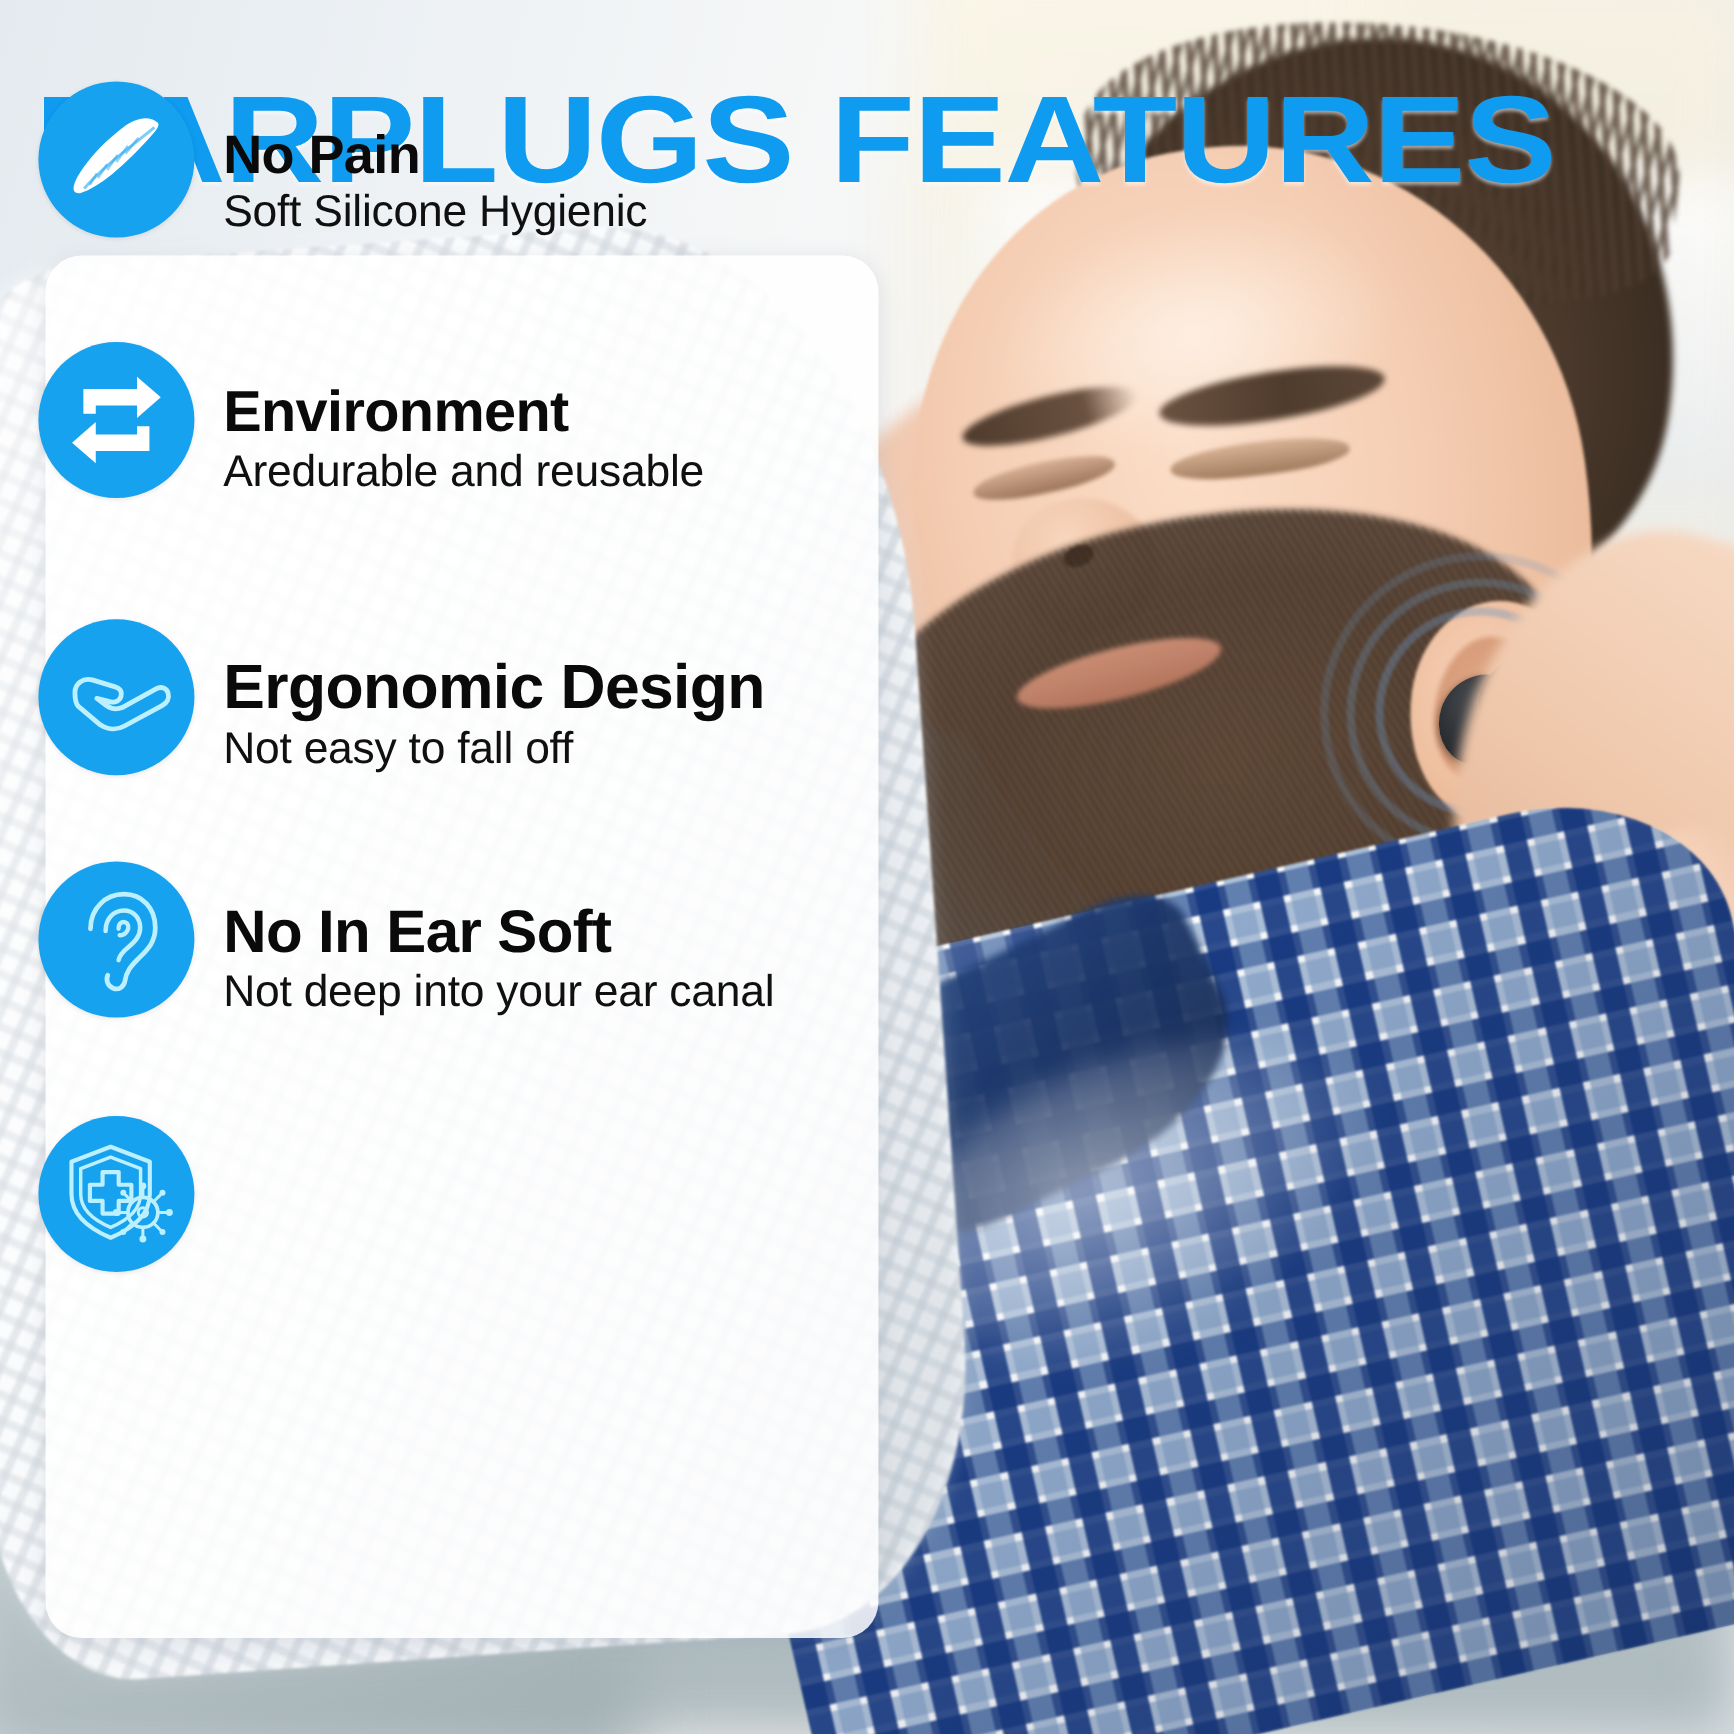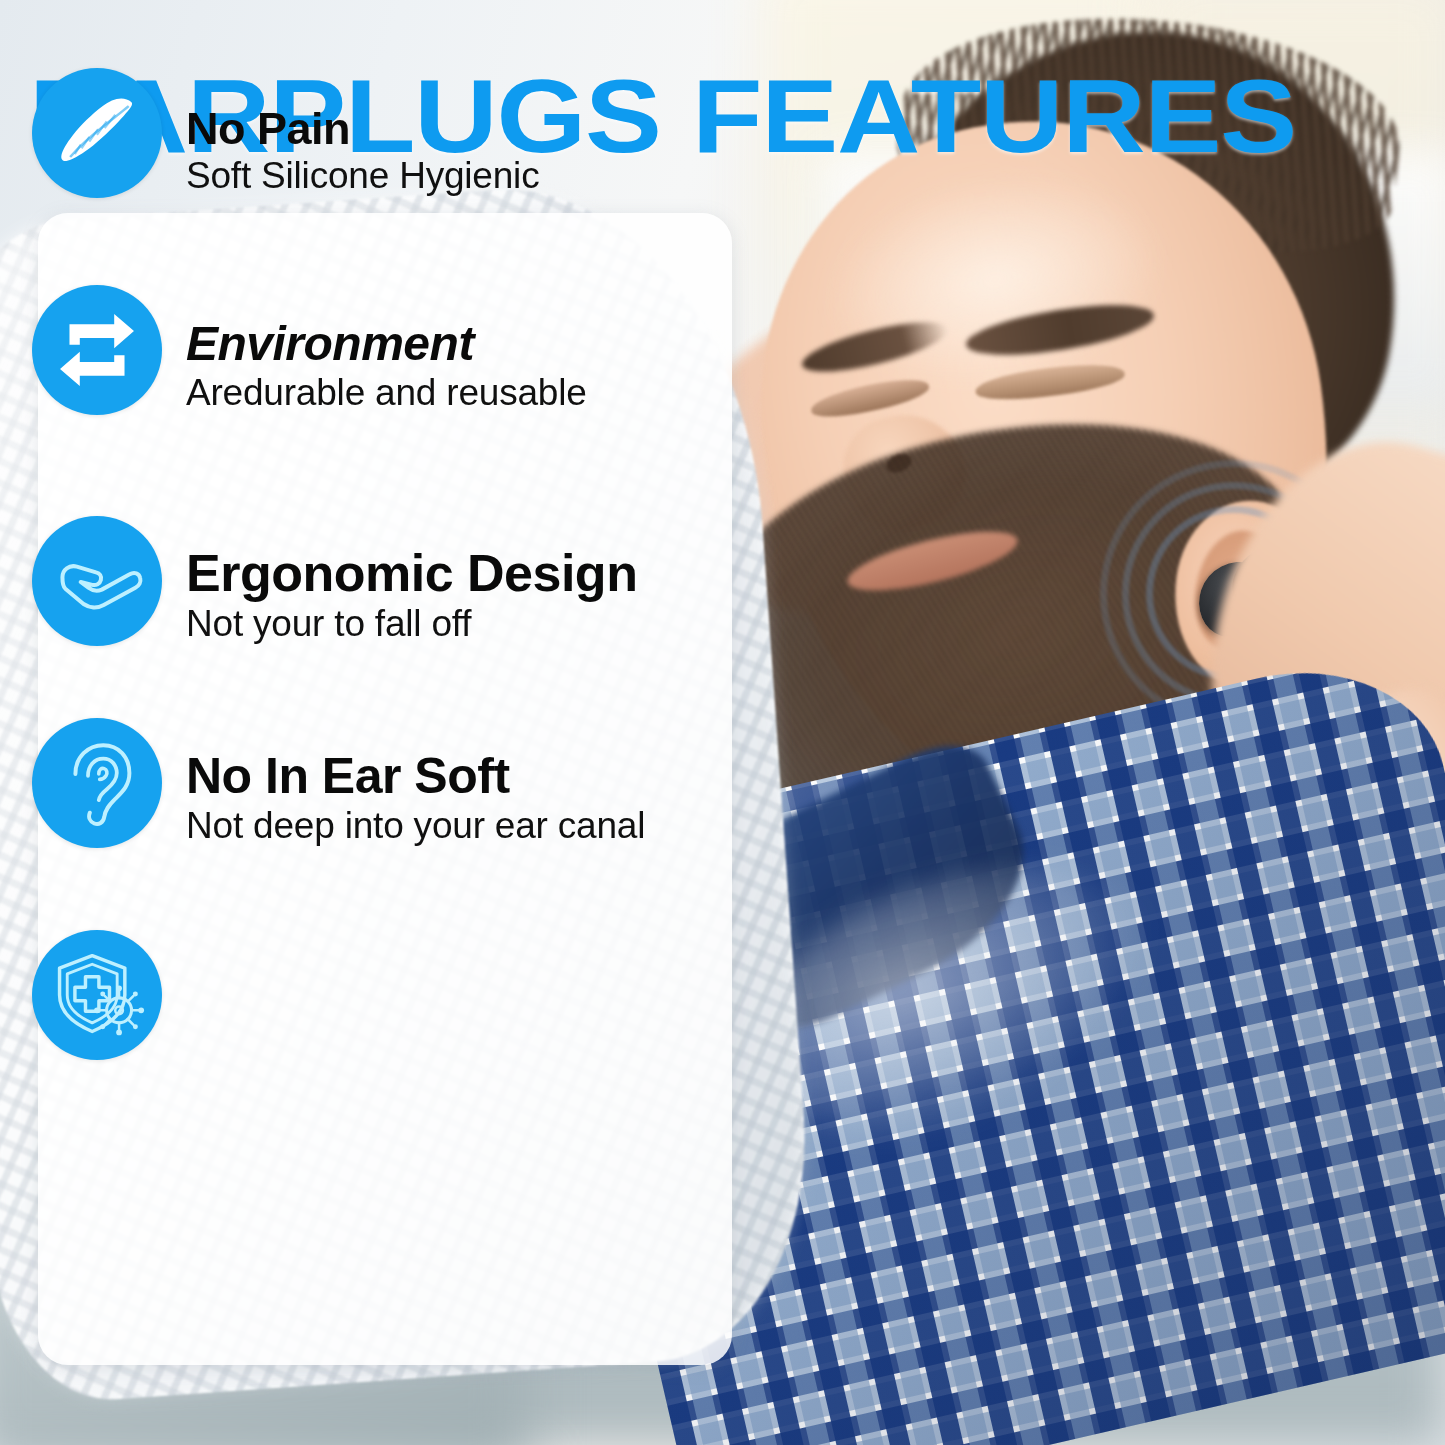--- a/index.html
+++ b/index.html
@@ -339,21 +339,21 @@
   }
   .sub {
     color:#101010;
     line-height:1.18;
     letter-spacing:-.2px;
     margin-top:2px;
   }
 
   .r1 .heading { font-size:45px; }
   .r1 .sub     { font-size:37px; }
-  .r2 .heading { font-size:48px;font-style:italic; }
+  .r2 .heading { font-size:48px; }
   .r2 .sub     { font-size:37px; }
   .r3 .heading { font-size:52px; }
   .r3 .sub     { font-size:37px; }
   .r4 .heading { font-size:50px; }
   .r4 .sub     { font-size:37px; }
   .r5 .heading { font-size:52px; }
   .r5 .sub     { font-size:37px; white-space:normal; width:500px; }
 </style>
 </head>
 <body>
@@ -447,21 +447,21 @@
       <span>
         <svg width="96" height="96" viewBox="0 0 100 100">
           <path d="M14 46 C14 38 21 33 29 35 L49 41 C53 42 55 45 54 49 C53 53 49 55 45 54 L33 51
                    L41 57 C45 60 50 61 55 59 L84 43 C89 40 94 42 95 47 C96 51 94 55 90 57
                    L57 75 C50 79 42 78 36 74 L17 58 C15 56 14 51 14 46 Z" fill="none" stroke="#bdf0ff" stroke-width="4.2" stroke-linejoin="round" stroke-linecap="round"></path>
         </svg>
       </span>
     </div>
     <div class="txt">
       <div class="heading">Ergonomic Design</div>
-      <div class="sub">Not your to fall off</div>
+      <div class="sub">Not easy to fall off</div>
     </div>
   </div>
 
   <div class="row r4">
     <div class="badge">
       <span>
         <svg width="90" height="90" viewBox="0 0 100 100">
           <path d="M26 40 C26 21 40 8 57 8 C74 8 86 21 86 39 C86 53 78 60 70 68
                    C63 75 59 80 58 88 C57 94 52 97 47 95 C42 93 40 88 42 83" fill="none" stroke="#bdf0ff" stroke-width="4.4" stroke-linecap="round"></path>
           <path d="M40 42 C40 31 47 23 57 23 C66 23 72 30 72 39 C72 47 67 52 61 57

